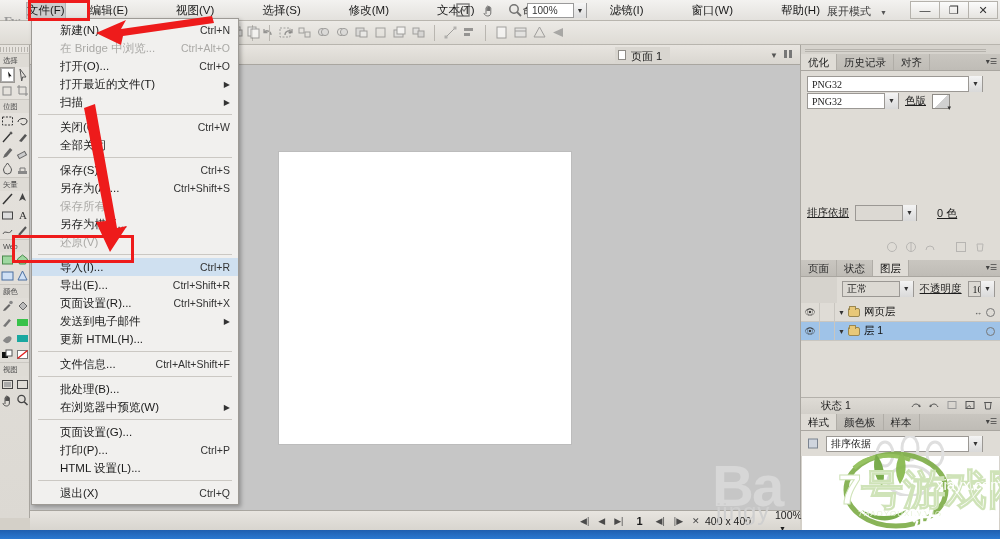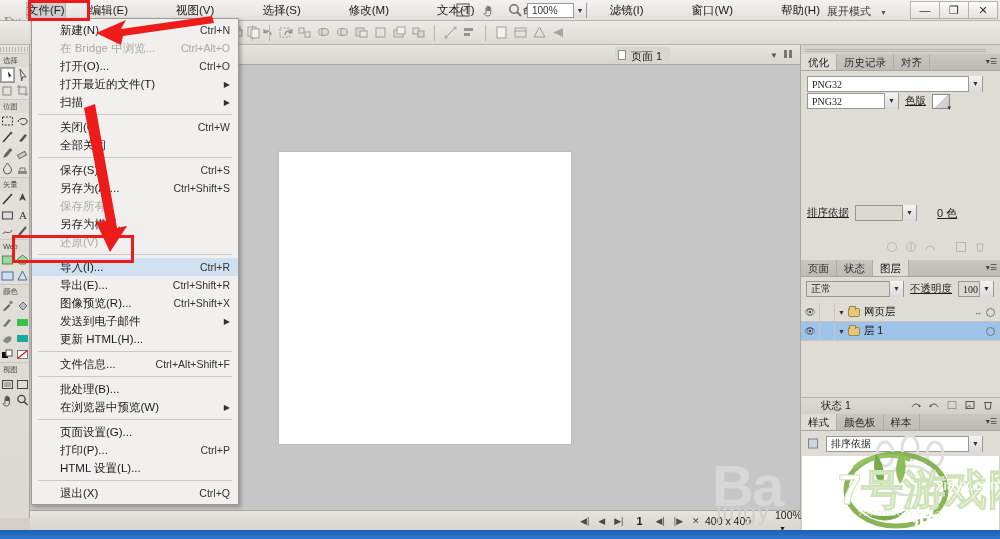--- a/index.html
+++ b/index.html
@@ -652,21 +652,21 @@
             </svg></span>
       </div>
     </div>
 
     <div class="tabrow">
       <div class="ptab">页面</div>
       <div class="ptab">状态</div>
       <div class="ptab on">图层</div>
       <div class="tabmenu">▾☰</div>
     </div>
-    <div class="pbody" style="padding:4px 5px;">
+    <div class="pbody" style="padding:4px 5px;margin-left:36px;">
       <div class="row" style="margin-bottom:2px;">
         <div class="sel flat" style="width:98px;">
           <span>正常</span>
           <span class="ar">▼</span>
         </div>
         <span class="lbl">不透明度</span>
         <div class="sel flat" style="width:36px;">
           <span>100</span>
           <span class="ar">▼</span>
         </div>
@@ -795,21 +795,21 @@
       <div class="msep"></div>
       <div class="mrow hlt">
         <span>导入(I)...</span>
         <span class="acc">Ctrl+R</span>
       </div>
       <div class="mrow">
         <span>导出(E)...</span>
         <span class="acc">Ctrl+Shift+R</span>
       </div>
       <div class="mrow">
-        <span>图像预览(R)...</span>
+        <span>页面设置(R)...</span>
         <span class="acc">Ctrl+Shift+X</span>
       </div>
       <div class="mrow">
         <span>发送到电子邮件</span>
         <span class="sub">▶</span>
       </div>
       <div class="mrow">
         <span>更新 HTML(H)...</span>
       </div>
       <div class="msep"></div>

